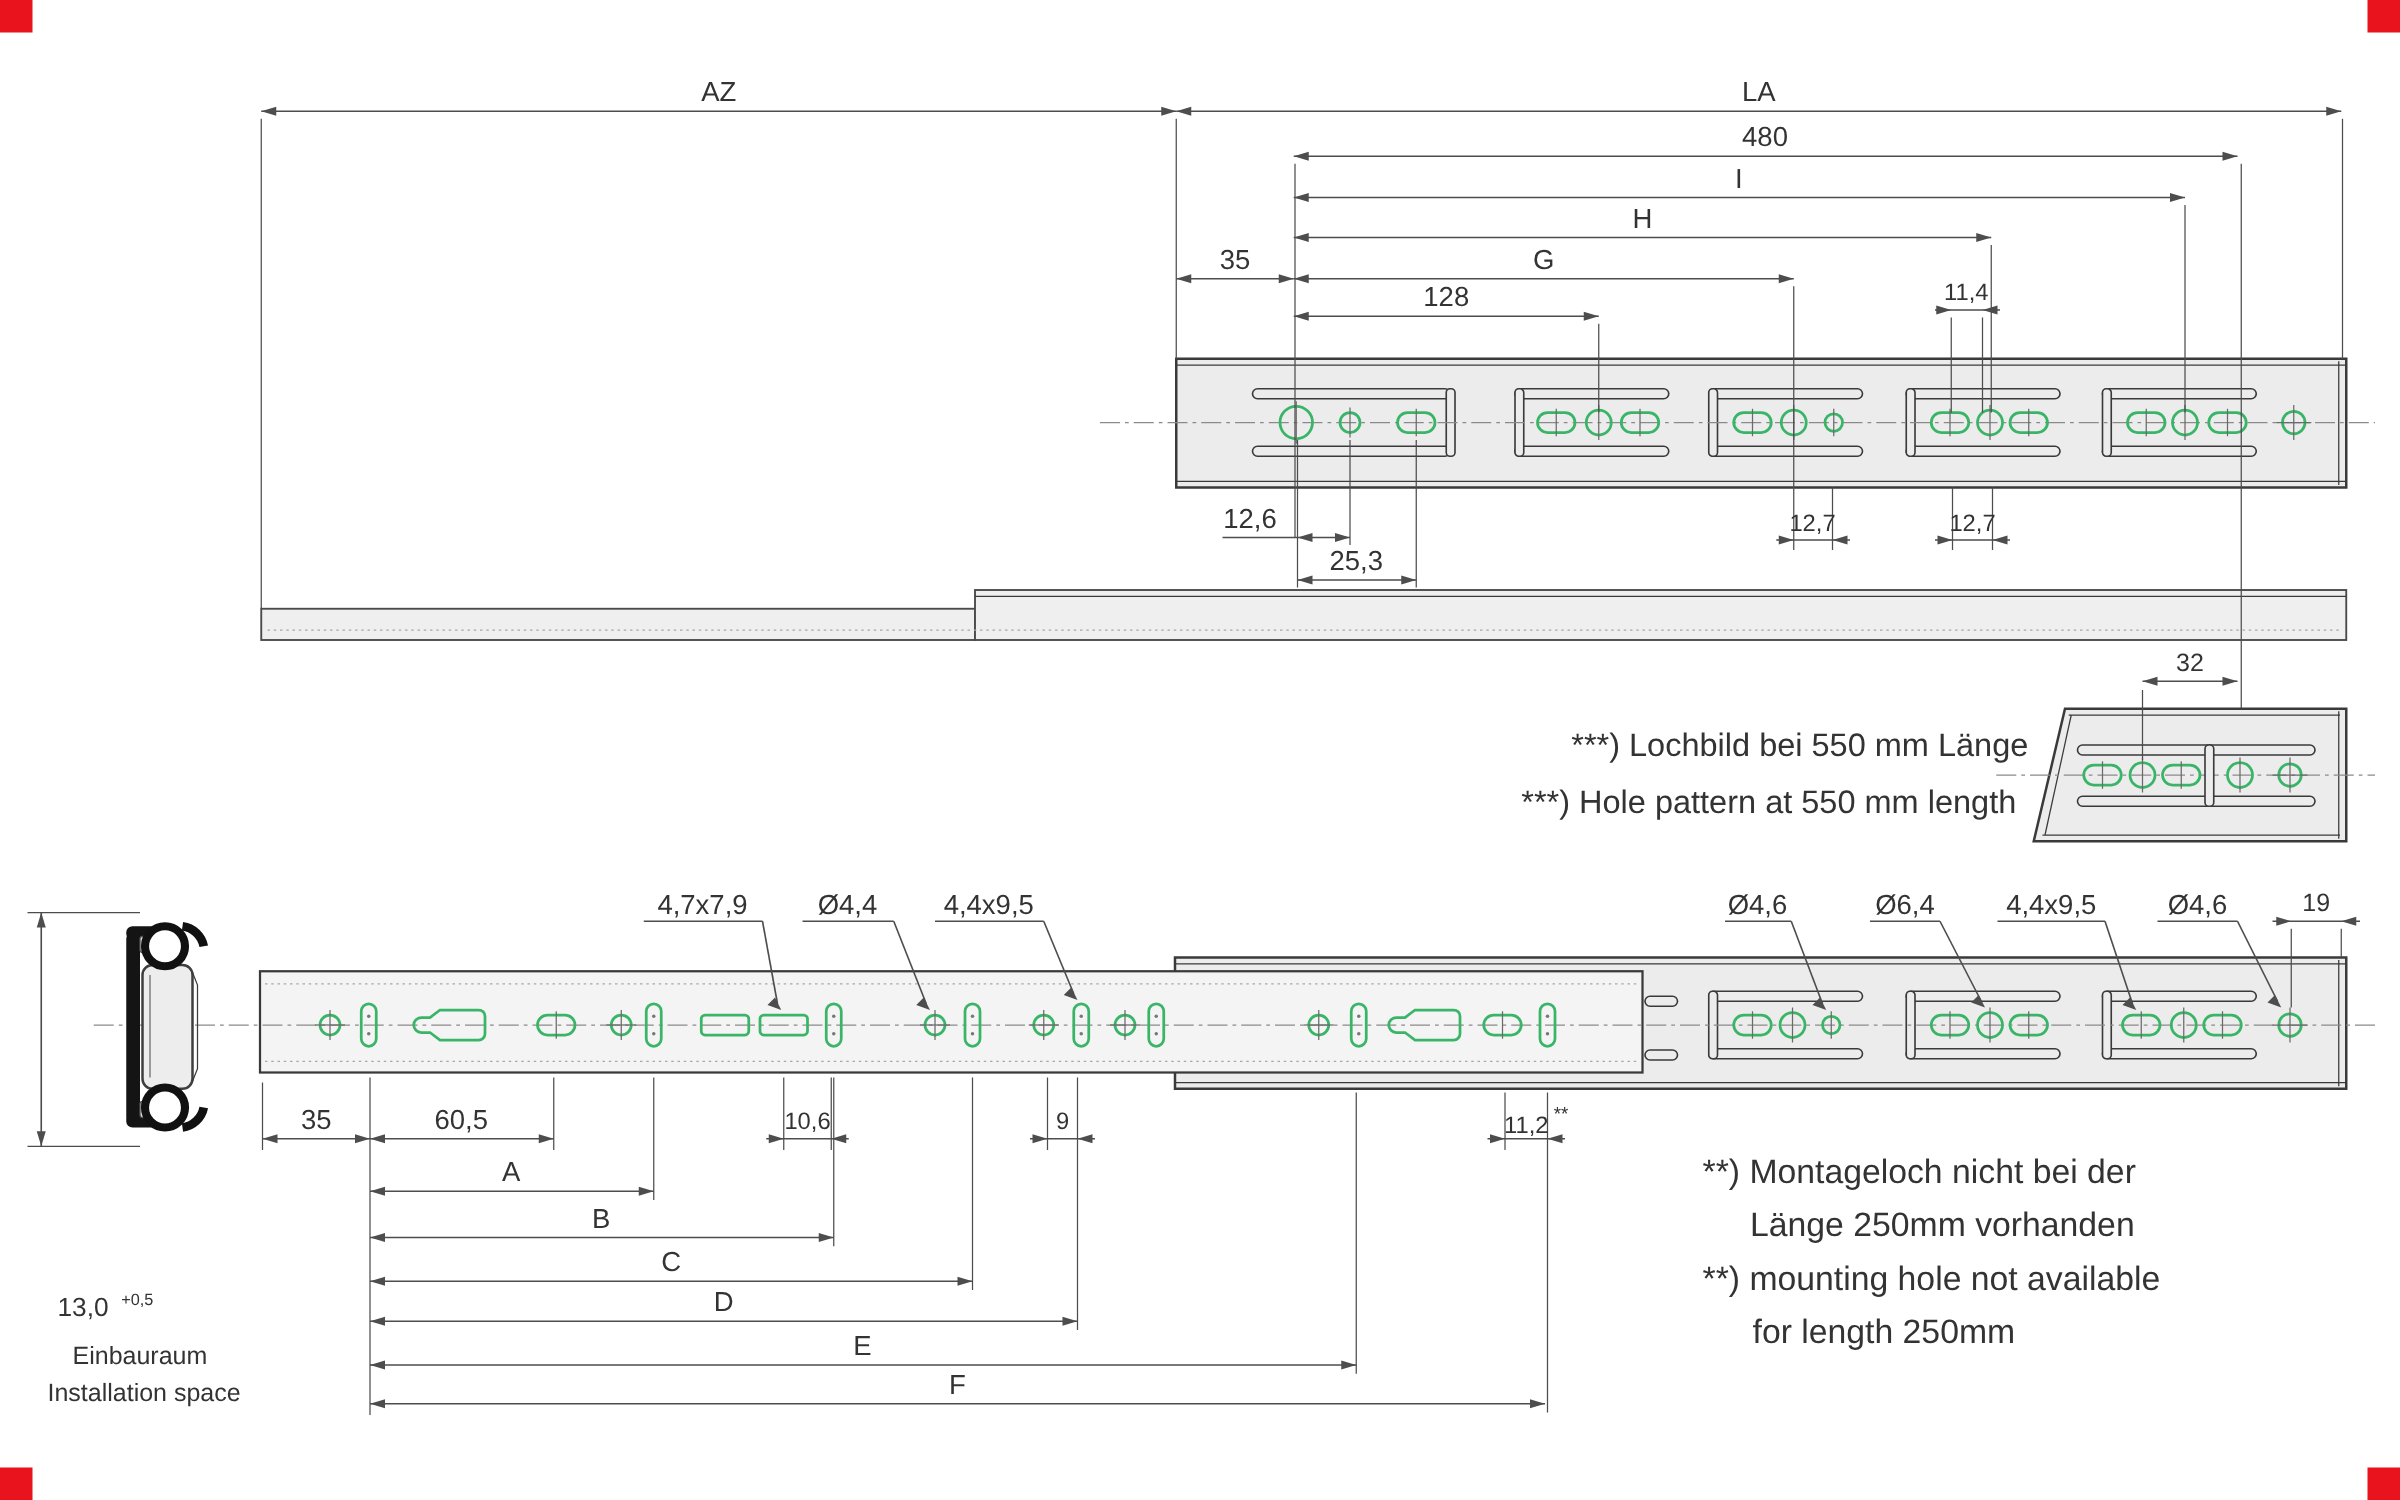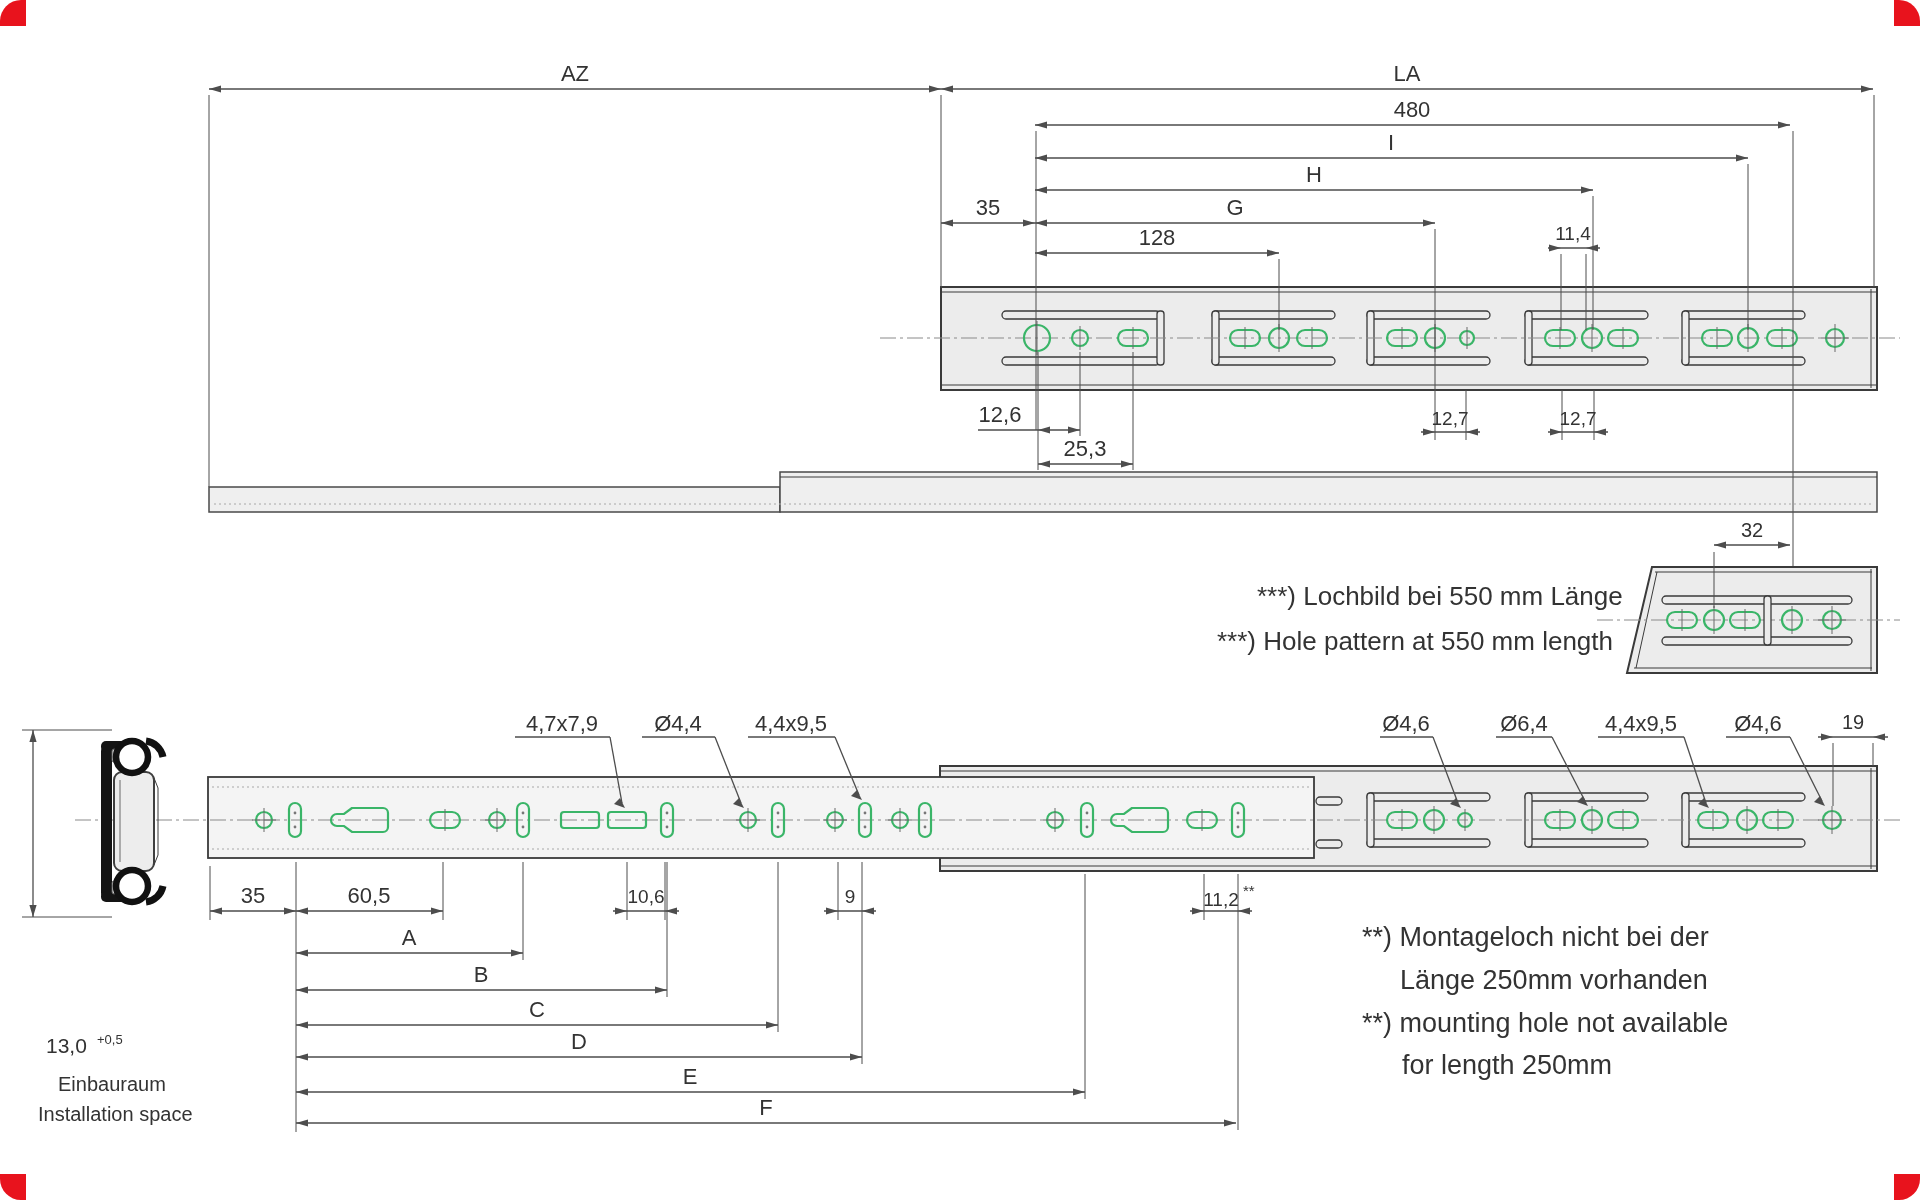--- a/index.html
+++ b/index.html
@@ -1,16 +1,16 @@
 <!DOCTYPE html>
 <html><head>
 <meta charset="utf-8">
 <style>
   html,body{margin:0;padding:0;background:#fff;}
-  .stage{position:relative;width:1920px;height:1200px;background:#ffffff;overflow:hidden;border-radius:21px;}
+  .stage{position:relative;width:1920px;height:1200px;background:#ffffff;overflow:hidden;}
   svg{position:absolute;left:0;top:0;}
   text{font-family:"Liberation Sans",sans-serif;fill:#333;}
   .t13{font-size:13px}.t15{font-size:15px}.t19{font-size:19px}.t20{font-size:20px}
   .t21{font-size:21px}.t22{font-size:22px}.t26{font-size:26px}.t27{font-size:27px}
   .mid{text-anchor:middle}
   .dim{stroke:#4d4d4d;stroke-width:1.3;fill:none}
   .ext{stroke:#4d4d4d;stroke-width:1;fill:none}
   .arr{fill:#4d4d4d;stroke:none}
   .g{stroke:#3ab568;stroke-width:2.2;fill:none}
   .br{fill:#ececec;stroke:#3a3a3a;stroke-width:1.3}

